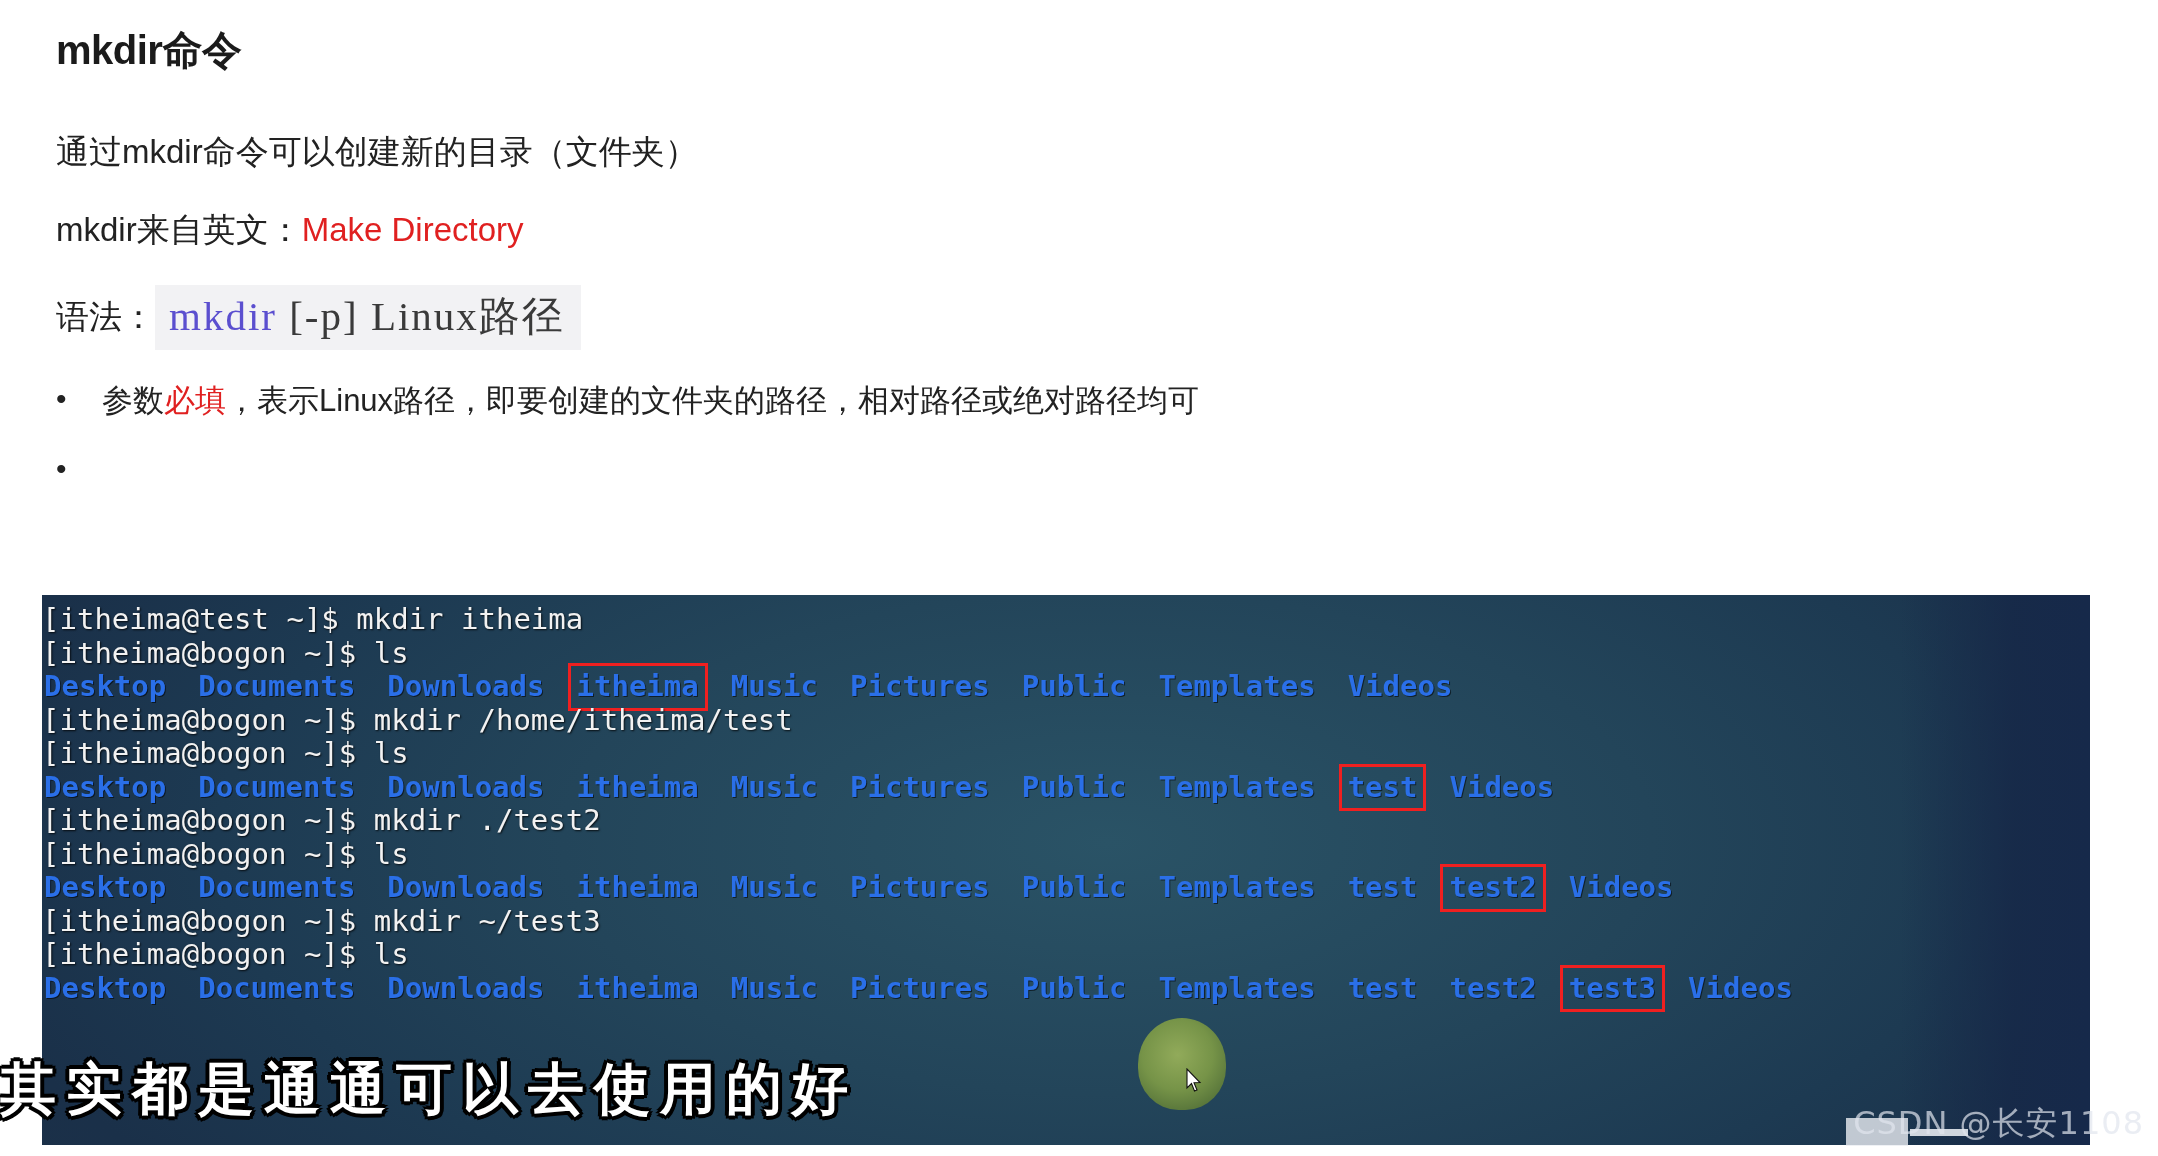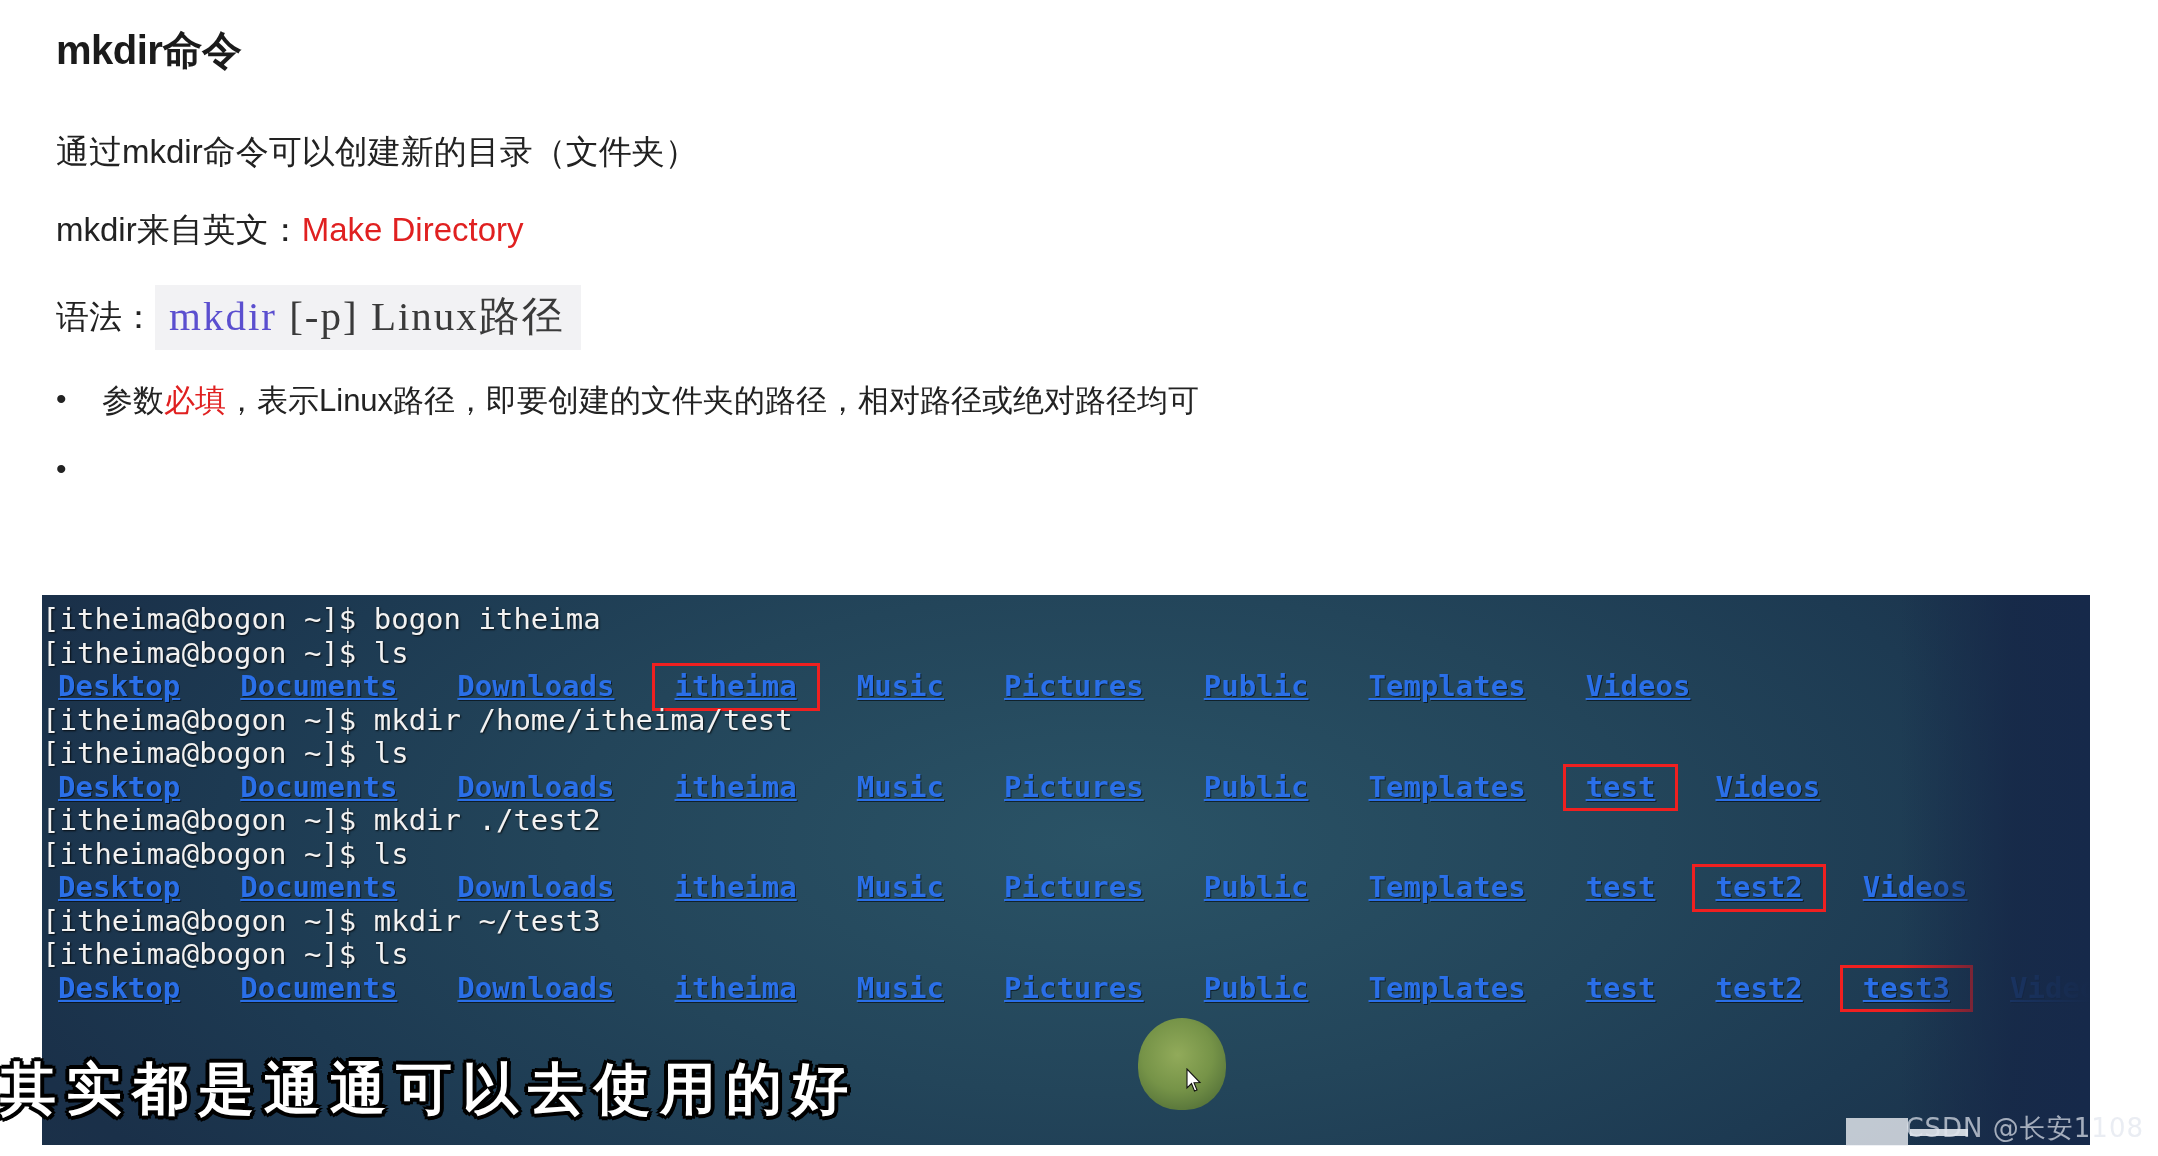--- a/index.html
+++ b/index.html
@@ -121,22 +121,21 @@
   }
   .tprompt { color: #f2f2f2; text-shadow: 1px 1px 2px rgba(0,0,0,.8); }
 
   .lsrow { display: flex; align-items: center; }
   .dir {
     color: #2a6fe8;
     font-weight: 700;
     text-shadow: 1px 1px 0 rgba(0,0,0,.55);
     margin-right: 28px;
     position: relative;
-    padding: 0 16px;
-    text-decoration: underline;
+    padding: 0 2px;
   }
   .dir.hl {
     outline: 3px solid #f02020;
     outline-offset: 4px;
   }
   .dir.last { margin-right: 0; }
 
   
   .subtitle {
     position: absolute;
@@ -177,21 +176,21 @@
     width: 16px;
     height: 26px;
     pointer-events: none;
   }
 
   
   .watermark {
     position: absolute;
     right: 14px;
     bottom: 10px;
-    font-size: 26px;
+    font-size: 32px;
     color: rgba(225,230,238,0.70);
     font-family: "DejaVu Sans", "Liberation Sans", sans-serif;
     letter-spacing: 1px;
     pointer-events: none;
     white-space: nowrap;
   }
   .wm-chip {
     position: absolute;
     right: 250px;
     bottom: 10px;
@@ -243,21 +242,21 @@
       </div>
       <div class="bullet">
         <span class="bullet-dot">•</span>
       </div>
     </div>
 
   </div>
 
   <div class="terminal">
     <div id="term-body">
-        <div class="tline"><span class="tprompt">[itheima@bogon ~]$ bogon itheima</span></div>
+        <div class="tline"><span class="tprompt">[itheima@test ~]$ mkdir itheima</span></div>
         <div class="tline"><span class="tprompt">[itheima@bogon ~]$ ls</span></div>
         <div class="tline lsrow">
           <span class="dir">Desktop</span>
           <span class="dir">Documents</span>
           <span class="dir">Downloads</span>
           <span class="dir hl">itheima</span>
           <span class="dir">Music</span>
           <span class="dir">Pictures</span>
           <span class="dir">Public</span>
           <span class="dir">Templates</span>

